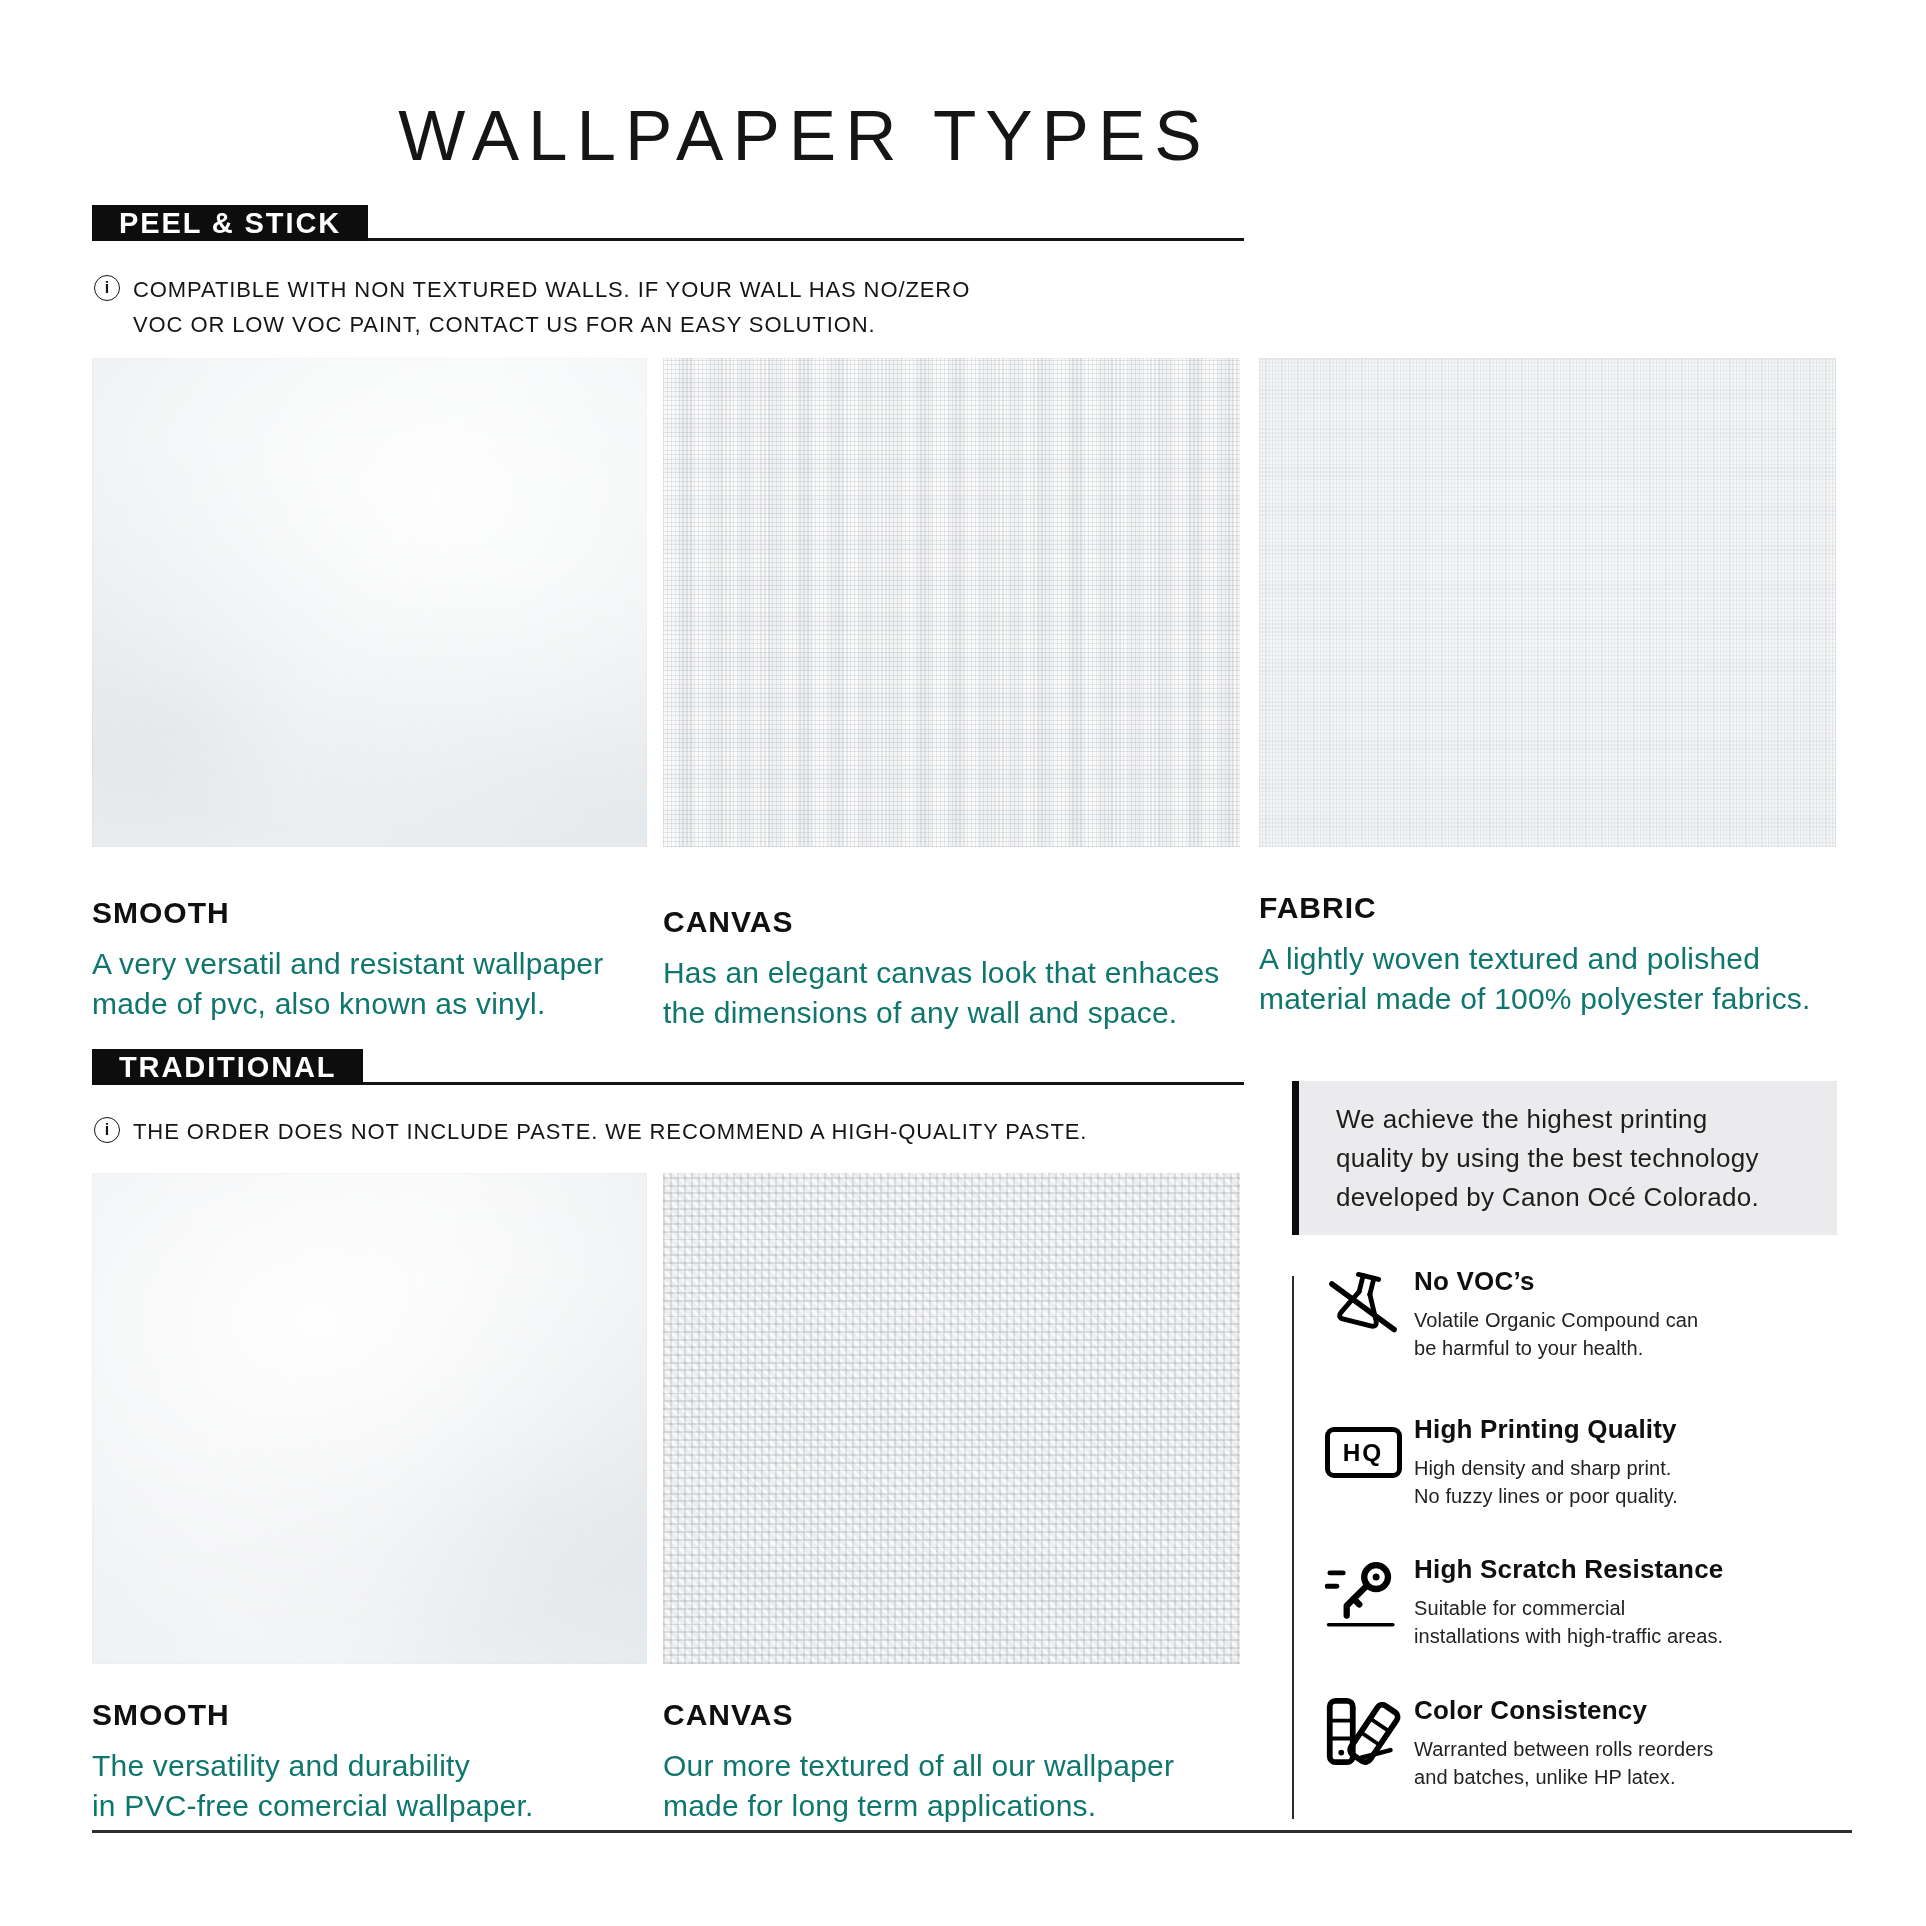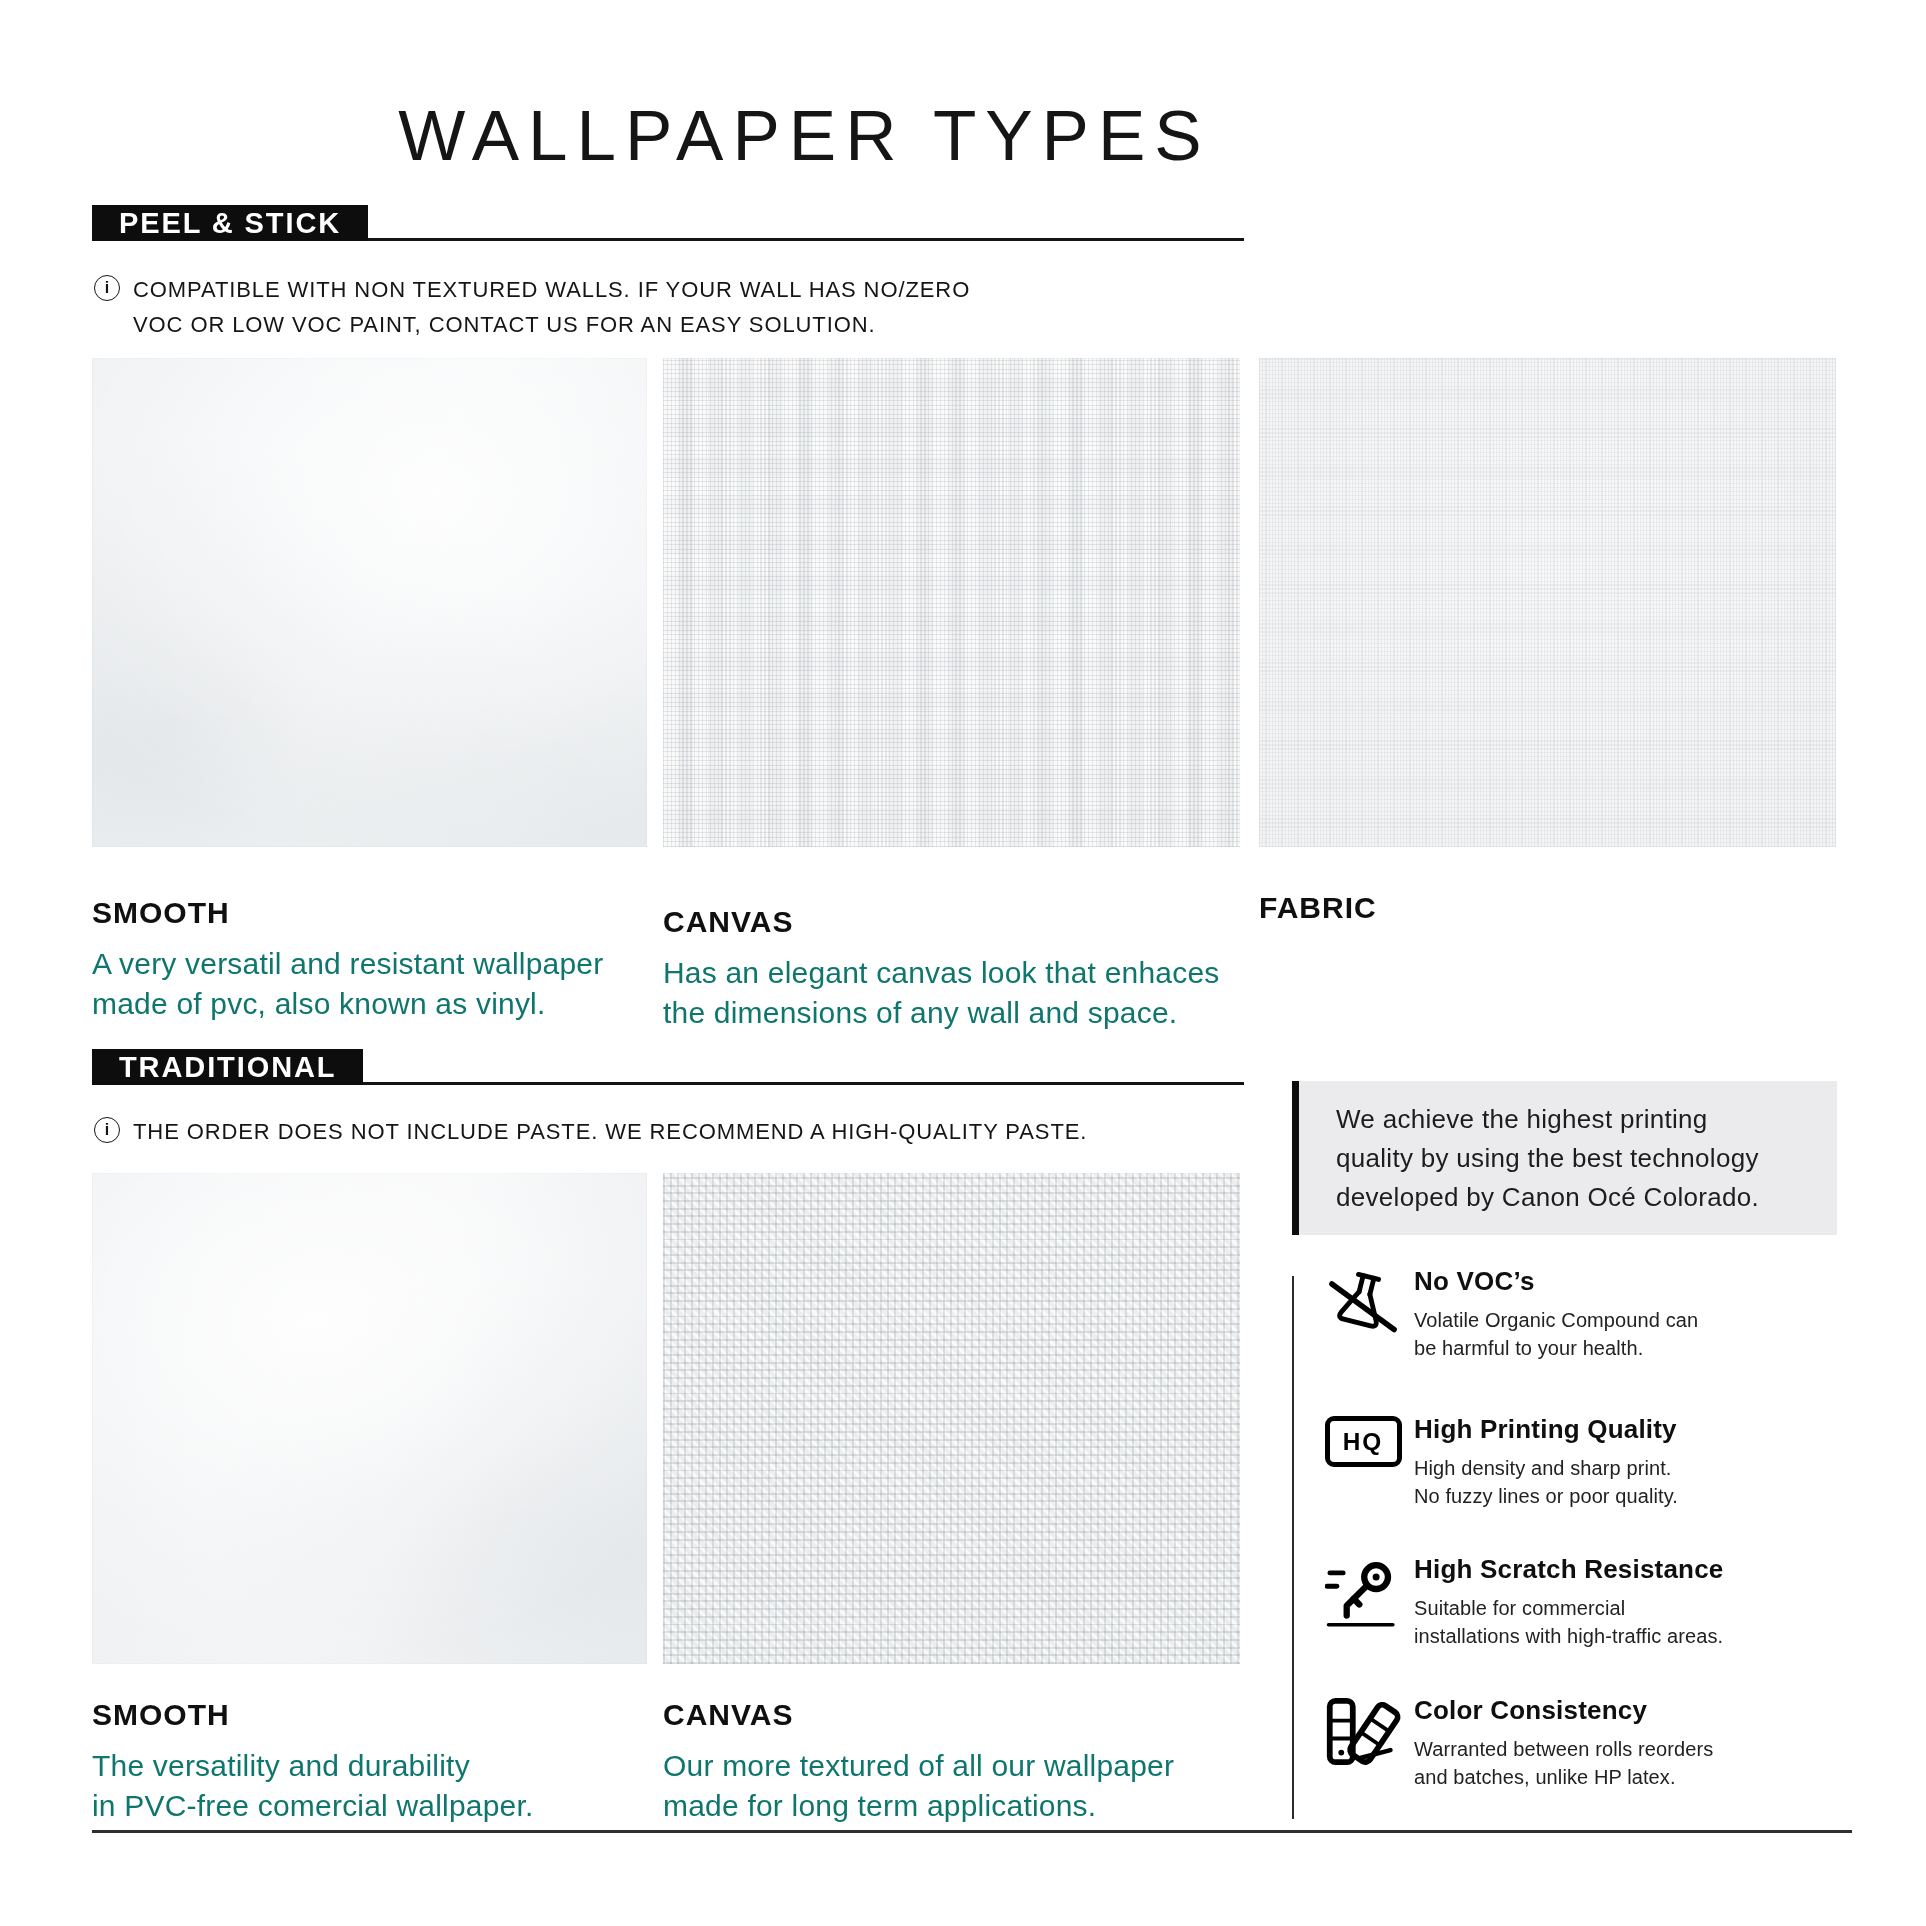--- a/index.html
+++ b/index.html
@@ -121,21 +121,21 @@
   #feature-1{top:1414px;}
   #feature-2{top:1554px;}
   #feature-3{top:1695px;}
   .feat-icon{flex:0 0 78px; display:flex; justify-content:center; align-items:flex-start;}
   .feat-title{font-size:26px; font-weight:700; color:#0f0f0f; margin:0 0 9px 0; letter-spacing:0.2px;}
   .feat-desc{font-size:20px; line-height:1.42; color:#222222; letter-spacing:0.1px; white-space:pre-line;}
 
   .hq-badge{
     width:67px; height:41px; border:5.8px solid #000; border-radius:9px;
     display:flex; align-items:center; justify-content:center;
-    font-size:24.4px; font-weight:700; letter-spacing:1.9px; color:#000; margin-top:2px;
+    font-size:24.4px; font-weight:700; letter-spacing:1.9px; color:#000; margin-top:13px;
   }
 
   
   #bottom-rule{position:absolute; left:92px; top:1830px; width:1760px; height:3.2px; background:#2f2f2f;}
 </style>
 </head>
 <body>
 
 <div id="canvas">
 
@@ -161,20 +161,22 @@
     <div class="swatch-desc">A very versatil and resistant wallpaper
 made of pvc, also known as vinyl.</div>
   </div>
   <div class="swatch-label" id="lb-peel-canvas">
     <div class="swatch-title">CANVAS</div>
     <div class="swatch-desc">Has an elegant canvas look that enhaces
 the dimensions of any wall and space.</div>
   </div>
   <div class="swatch-label" id="lb-peel-fabric">
     <div class="swatch-title">FABRIC</div>
+    <div class="swatch-desc">A lightly woven textured and polished
+material made of 100% polyester fabrics.</div>
   </div>
 
   <div class="sec-line" id="line-trad"></div>
   <div class="sec-box" id="sec-trad">
     <span>TRADITIONAL</span>
   </div>
 
   <div class="note" id="note-trad">
     <span class="info-i">i</span>
     <span class="note-text">THE ORDER DOES NOT INCLUDE PASTE. WE RECOMMEND A HIGH-QUALITY PASTE.</span>

